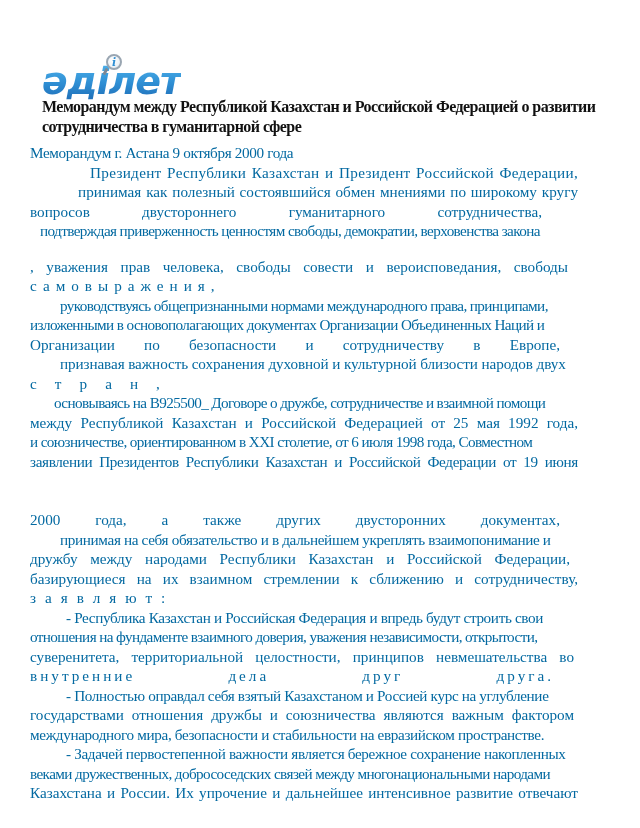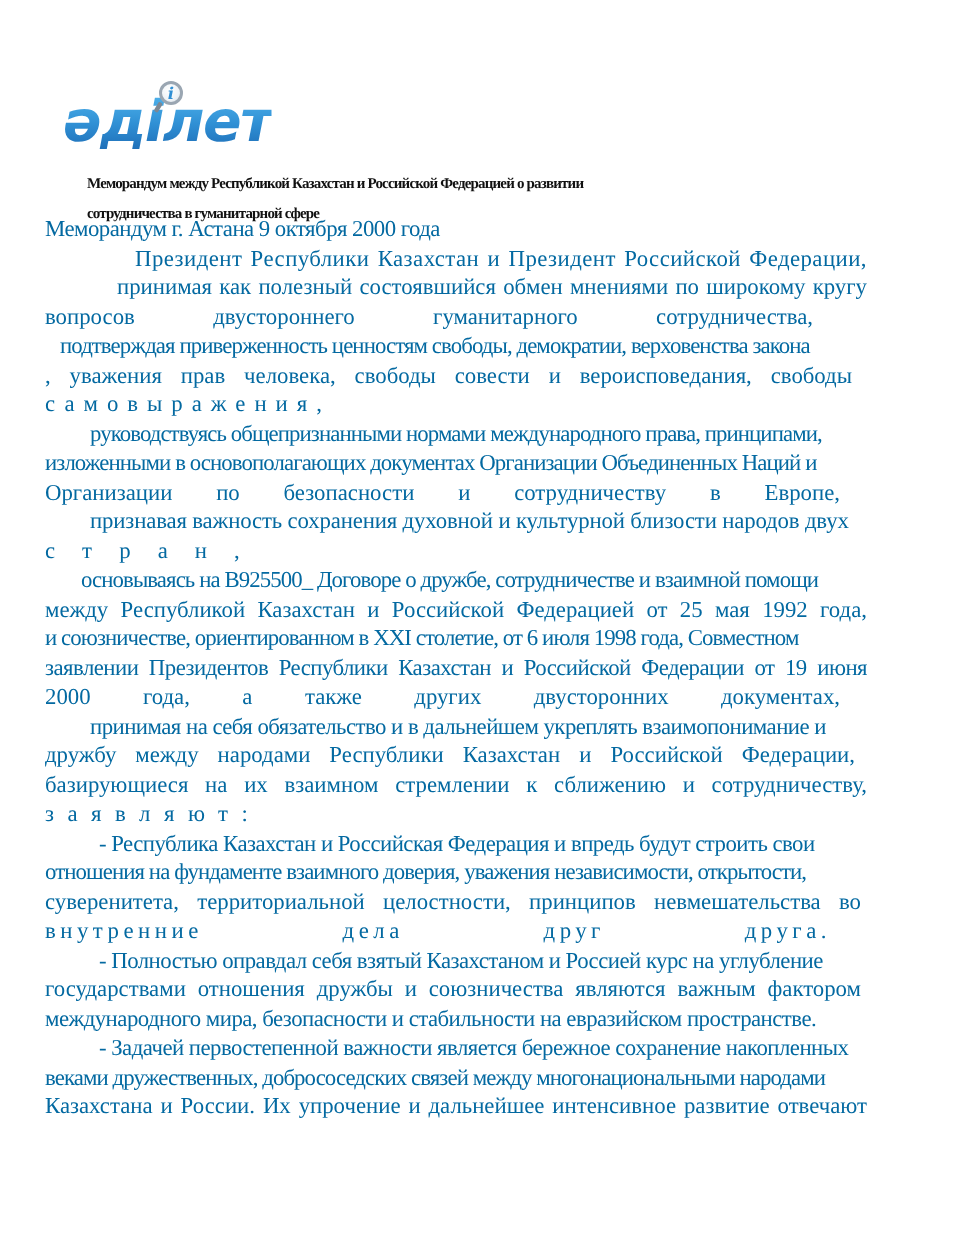--- a/index.html
+++ b/index.html
@@ -67,25 +67,25 @@
       transform: rotate(30deg);
       border-radius: 1px;
     }
     .doc-title {
       position: absolute;
       left: 42px;
       top: 97px;
       width: 560px;
       font-family: "Liberation Serif", "DejaVu Serif", serif;
       font-weight: bold;
-      font-size: 10px;
+      font-size: 16px;
       line-height: 20px;
       letter-spacing: -0.55px;
       color: #111;
-      margin: 16px;
+      margin: 0;
     }
     .doc-body {
       position: absolute;
       left: 30px;
       top: 143px;
       width: 548px;
       font-size: 15.2px;
       line-height: 19.5px;
       color: #0369a1;
     }
@@ -128,32 +128,32 @@
   <span class="line" style="height:20px;">Меморандум между Республикой Казахстан и Российской Федерацией о развитии</span>
   <span class="line" style="height:20px;">сотрудничества в гуманитарной сфере</span>
 </h1>
 
 <div class="doc-body">
   <span class="line tight">Меморандум г. Астана 9 октября 2000 года</span>
   <span class="line justify indent2" style="letter-spacing:0.3px;">Президент Республики Казахстан и Президент Российской Федерации,</span>
   <span class="line justify indent1">принимая как полезный состоявшийся обмен мнениями по широкому кругу</span>
   <span class="line justify" style="padding-right:36px;">вопросов двустороннего гуманитарного сотрудничества,</span>
   <span class="line indent4 xtight" style="padding-left:10px;">подтверждая приверженность ценностям свободы, демократии, верховенства закона</span>
-  <span class="line justify" style="padding-right:10px;">, уважения прав человека, свободы совести и вероисповедания, свободы</span>
+  <span class="line justify" style="padding-right:10px;margin-top:16px;">, уважения прав человека, свободы совести и вероисповедания, свободы</span>
   <span class="line spaced">самовыражения,</span>
   <span class="line xtight indent3">руководствуясь общепризнанными нормами международного права, принципами,</span>
   <span class="line xtight">изложенными в основополагающих документах Организации Объединенных Наций и</span>
   <span class="line justify" style="padding-right:18px;">Организации по безопасности и сотрудничеству в Европе,</span>
   <span class="line indent3 tight" style="letter-spacing:-0.1px;">признавая важность сохранения духовной и культурной близости народов двух</span>
   <span class="line spaced-wide">стран,</span>
   <span class="line xtight indent3" style="padding-left:24px;">основываясь на B925500_ Договоре о дружбе, сотрудничестве и взаимной помощи</span>
   <span class="line justify">между Республикой Казахстан и Российской Федерацией от 25 мая 1992 года,</span>
   <span class="line xtight">и союзничестве, ориентированном в XXI столетие, от 6 июля 1998 года, Совместном</span>
   <span class="line justify tight">заявлении Президентов Республики Казахстан и Российской Федерации от 19 июня</span>
-  <span class="line justify" style="padding-right:18px;">2000 года, а также других двусторонних документах,</span>
+  <span class="line justify" style="padding-right:18px;margin-top:39px;">2000 года, а также других двусторонних документах,</span>
   <span class="line indent3 tight">принимая на себя обязательство и в дальнейшем укреплять взаимопонимание и</span>
   <span class="line justify" style="padding-right:8px;">дружбу между народами Республики Казахстан и Российской Федерации,</span>
   <span class="line justify">базирующиеся на их взаимном стремлении к сближению и сотрудничеству,</span>
   <span class="line right-spaced">заявляют:</span>
   <span class="line indent3 tight" style="padding-left:36px;">- Республика Казахстан и Российская Федерация и впредь будут строить свои</span>
   <span class="line xtight">отношения на фундаменте взаимного доверия, уважения независимости, открытости,</span>
   <span class="line justify" style="padding-right:4px;">суверенитета, территориальной целостности, принципов невмешательства во</span>
   <span class="line justify" style="letter-spacing:3px; padding-right:24px;">внутренние дела друг друга.</span>
   <span class="line indent3 tight" style="padding-left:36px;">- Полностью оправдал себя взятый Казахстаном и Россией курс на углубление</span>
   <span class="line justify" style="padding-right:4px;">государствами отношения дружбы и союзничества являются важным фактором</span>

